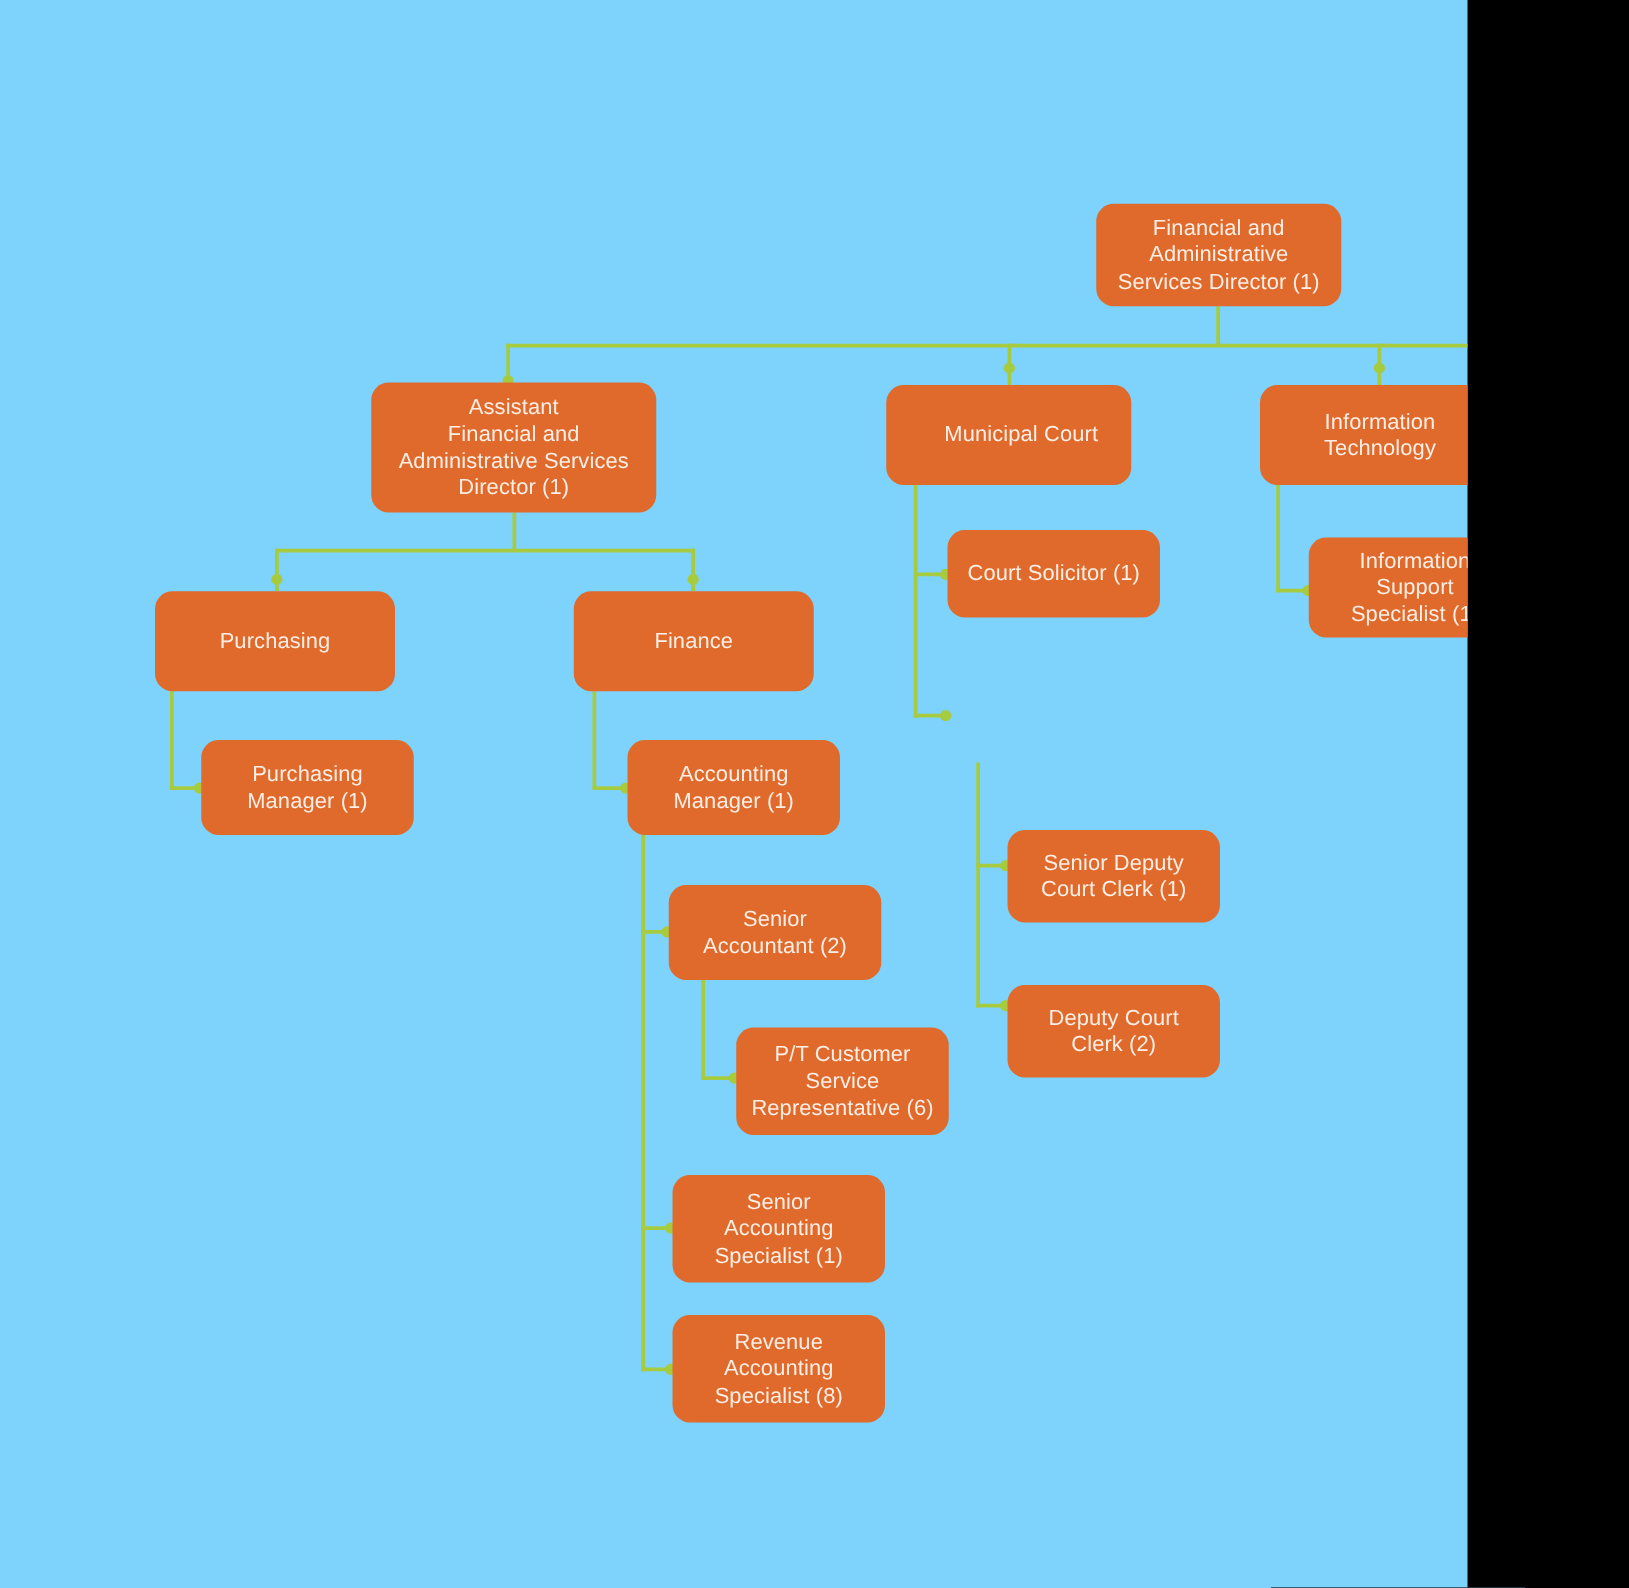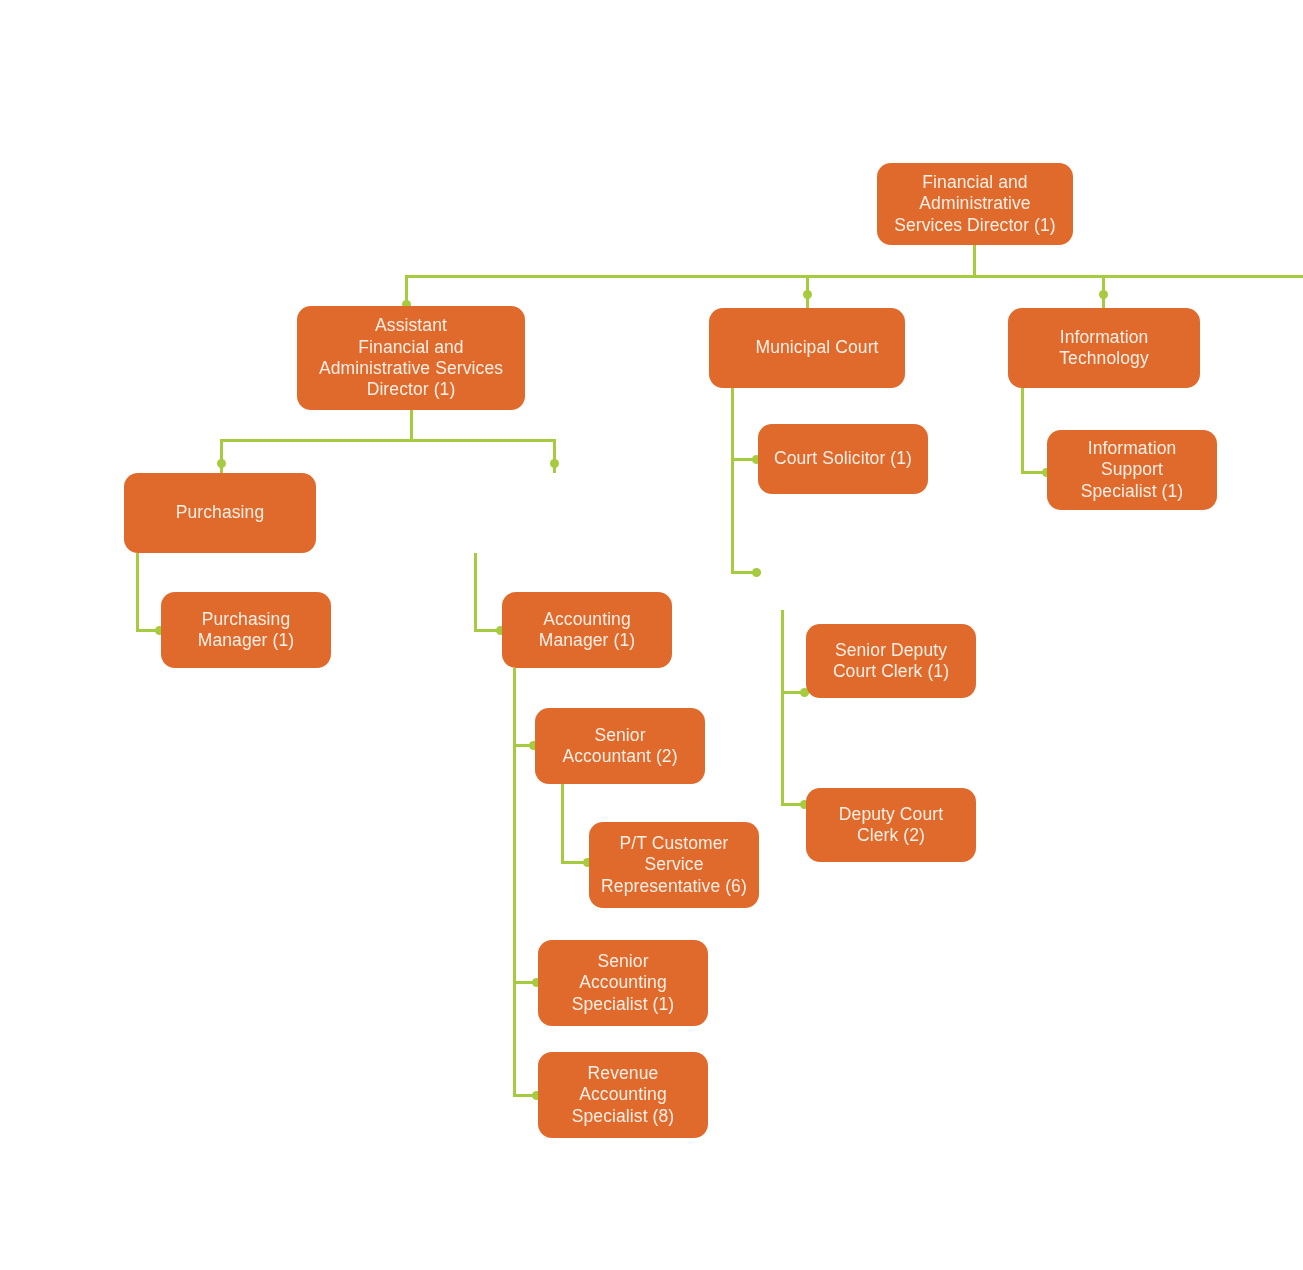--- a/index.html
+++ b/index.html
@@ -6,23 +6,23 @@
   html, body {
     margin: 0;
     padding: 0;
     background: #000000;
   }
   body {
     font-family: "Liberation Sans", sans-serif;
   }
   #chart-root {
     position: relative;
-    width: 1303px;
+    width: 1174px;
     height: 1270px;
-    background: #ffffff;
+    background: #7dd3fc;
     overflow: hidden;
   }
   .node {
     position: absolute;
     box-sizing: border-box;
     background: #E06A2C;
     border-radius: 14px;
     color: #FDEFE6;
     display: flex;
     align-items: center;
@@ -135,20 +135,23 @@
 
   <div class="node" style="left:1008px; top:308px; width:192px; height:80px;">
     <span class="label">Information
 Technology</span>
   </div>
 
   <div class="node" style="left:124px; top:473px; width:192px; height:80px;">
     <span class="label">Purchasing</span>
   </div>
 
+  <div class="node" style="left:459px; top:473px; width:192px; height:80px;">
+    <span class="label">Finance</span>
+  </div>
 
   <div class="node" style="left:758px; top:424px; width:170px; height:70px;align-items:center;">
     <span class="label">Court Solicitor (1)</span>
   </div>
 
 
   <div class="node" style="left:1047px; top:430px; width:170px; height:80px;">
     <span class="label">Information
 Support
 Specialist (1)</span>
@@ -157,21 +160,21 @@
   <div class="node" style="left:161px; top:592px; width:170px; height:76px;">
     <span class="label">Purchasing
 Manager (1)</span>
   </div>
 
   <div class="node" style="left:502px; top:592px; width:170px; height:76px;">
     <span class="label">Accounting
 Manager (1)</span>
   </div>
 
-  <div class="node" style="left:806px; top:624px; width:170px; height:74px;">
+  <div class="node" style="left:806px; top:664px; width:170px; height:74px;">
     <span class="label">Senior Deputy
 Court Clerk (1)</span>
   </div>
 
   <div class="node" style="left:806px; top:768px; width:170px; height:74px;margin-top:20px;">
     <span class="label">Deputy Court
 Clerk (2)</span>
   </div>
 
   <div class="node" style="left:535px; top:708px; width:170px; height:76px;">

